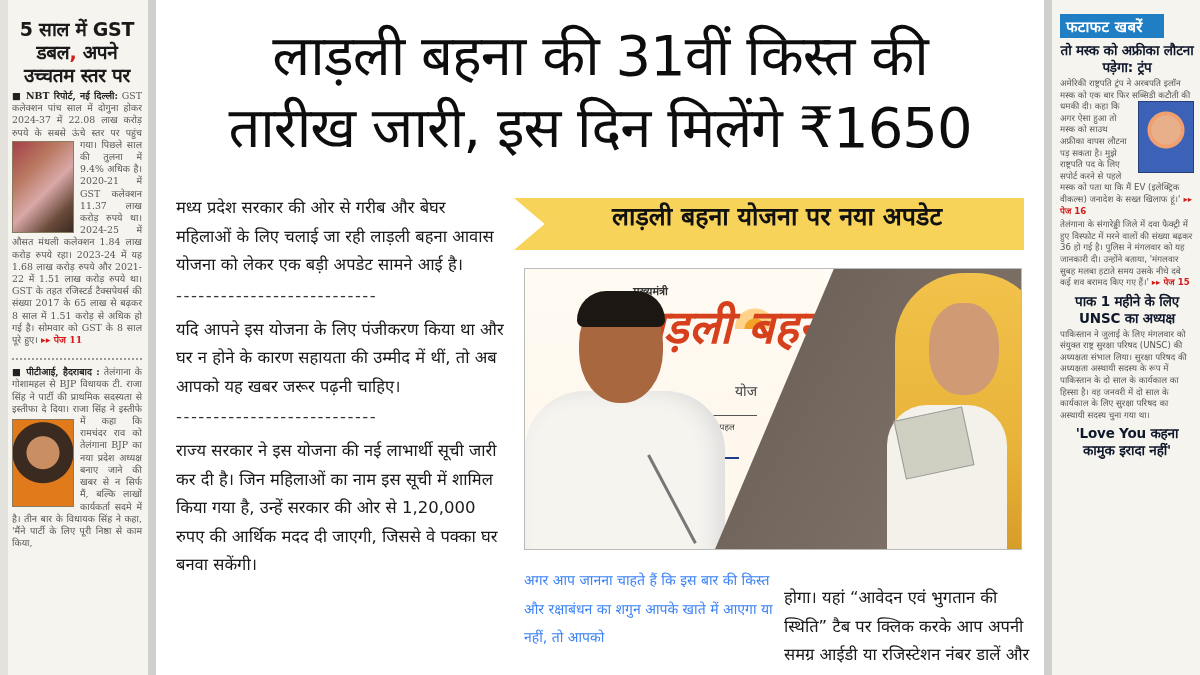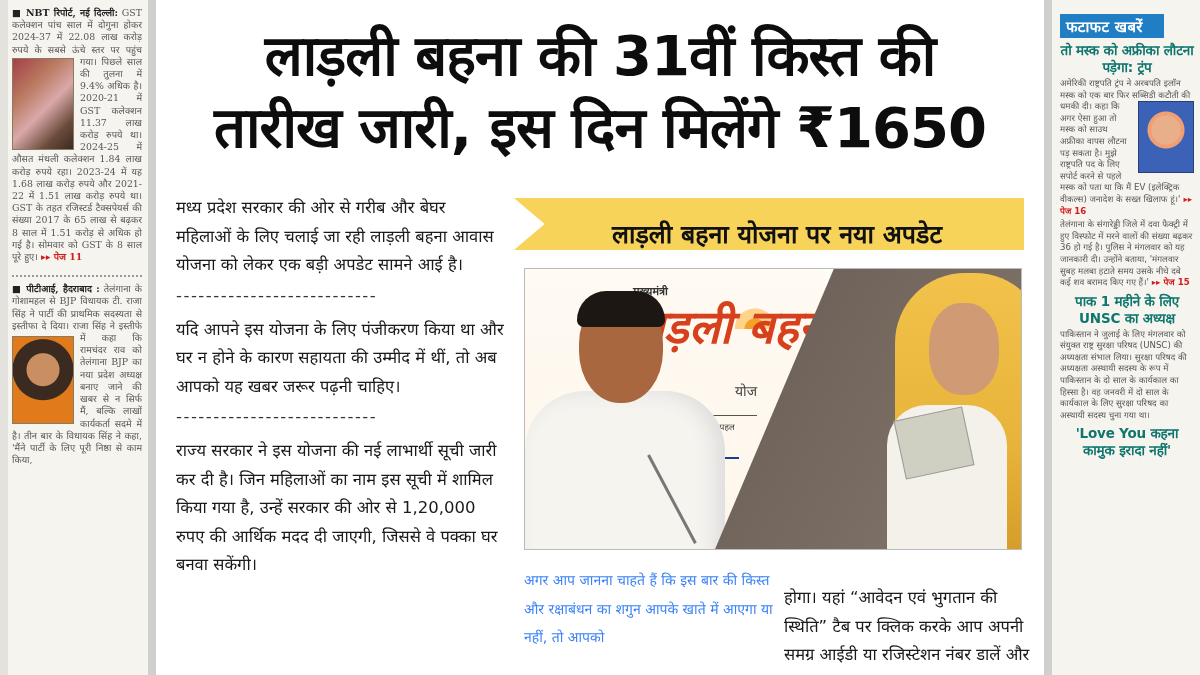--- a/index.html
+++ b/index.html
@@ -40,50 +40,50 @@
   .right-col {
     position: absolute; left: 1052px; top: 0; width: 148px; height: 675px;
     background: #f6f4ef; padding: 14px 6px 16px 8px; overflow: hidden;
   }
   .right-rule { position: absolute; left: 1044px; top: 0; width: 8px; height: 675px; background: #cfcfcf; }
   .fatafat {
     background: #1f7ec4; color: #fff; font-weight: bold; font-size: 15px;
     padding: 2px 6px; width: 104px; letter-spacing: 0.3px;
   }
   .r-head {
-    font-weight: bold; text-align: center; color: #0f766e;
+    font-weight: bold; text-align: center; color: #0f172a;
     font-size: 13.5px; line-height: 17px; margin-top: 4px; letter-spacing: -0.2px;
   }
   .r-body {
     font-family: "DejaVu Sans", sans-serif; font-size: 8.6px; line-height: 11.6px; color: #555; margin-top: 2px;
   }
   .r-body .arrow { color: #d21b1b; font-weight: bold; }
   .r-thumb {
     float: right; width: 56px; height: 72px; margin: 0 0 2px 4px;
     background: radial-gradient(circle at 50% 40%, #e8b08a 0 14px, #f0a070 15px 18px, #3c62b8 19px);
     border: 1px solid #27407a;
   }
 
   
   .headline {
     position: absolute; left: 160px; top: 20px; width: 880px;
-    text-align: center; font-weight: bold; font-size: 56px; line-height: 72px;
+    text-align: center; font-weight: normal; font-size: 56px; line-height: 72px;
     color: #0d0d0d; letter-spacing: -1px;
   }
   .article-col {
     position: absolute; left: 176px; top: 194px; width: 330px;
     font-family: "DejaVu Sans", sans-serif; font-size: 16.5px; line-height: 28.5px; color: #1a1a1a;
   }
   .dash-sep { letter-spacing: 1.5px; color: #333; line-height: 28px; height: 34px; margin-top: 2px; overflow: hidden; white-space: nowrap; }
 
   .banner {
     position: absolute; left: 514px; top: 198px; width: 510px; height: 52px;
     background: #f8d35a;
     clip-path: polygon(0 0, 100% 0, 100% 100%, 0 100%, 6% 50%);
-    display: flex; align-items: flex-end; justify-content: center;
+    display: flex; align-items: flex-start; justify-content: center;
     font-size: 25px; font-weight: bold; color: #111; padding-left: 16px;
   }
 
   .photo {
     position: absolute; left: 524px; top: 268px; width: 498px; height: 282px;
     border: 1px solid #bbb; overflow: hidden; background: #fffdf8;
   }
   .photo-left {
     position: absolute; left: 0; top: 0; width: 300px; height: 282px;
     background: linear-gradient(180deg, #fffaf2 0%, #fdf6ec 100%);
@@ -125,20 +125,23 @@
   .article-col-3 {
     position: absolute; left: 784px; top: 584px; width: 250px;
     font-size: 16.5px; line-height: 28.5px; color: #1a1a1a;
   }
 </style>
 </head>
 <body>
 
 <div class="left-col">
   <div>
+    <div class="np-headline">
+      <span>5 साल में GST डबल</span><span class="red">,</span><span> अपने उच्चतम स्तर पर</span>
+    </div>
     <div class="np-body">
       <b>■ NBT रिपोर्ट, नई दिल्ली:</b><span> GST कलेक्शन पांच साल में दोगुना होकर 2024-37 में 22.08 लाख करोड़ रुपये के सबसे ऊंचे स्तर पर पहुंच</span>
       <div class="np-thumb"></div>
       <span>गया। पिछले साल की तुलना में 9.4% अधिक है। 2020-21 में GST कलेक्शन 11.37 लाख</span>
       <span>करोड़ रुपये था। 2024-25 में औसत मंथली कलेक्शन 1.84 लाख करोड़ रुपये रहा। 2023-24 में यह 1.68 लाख करोड़ रुपये और 2021-22 में 1.51 लाख करोड़ रुपये था। GST के तहत रजिस्टर्ड टैक्सपेयर्स की संख्या 2017 के 65 लाख से बढ़कर 8 साल में 1.51 करोड़ से अधिक हो गई है। सोमवार को GST के 8 साल पूरे हुए।</span><span class="arrow"> ▸▸ पेज 11</span>
     </div>
   </div>
   <div class="np-divider"></div>
   <div>
     <div class="np-body">

